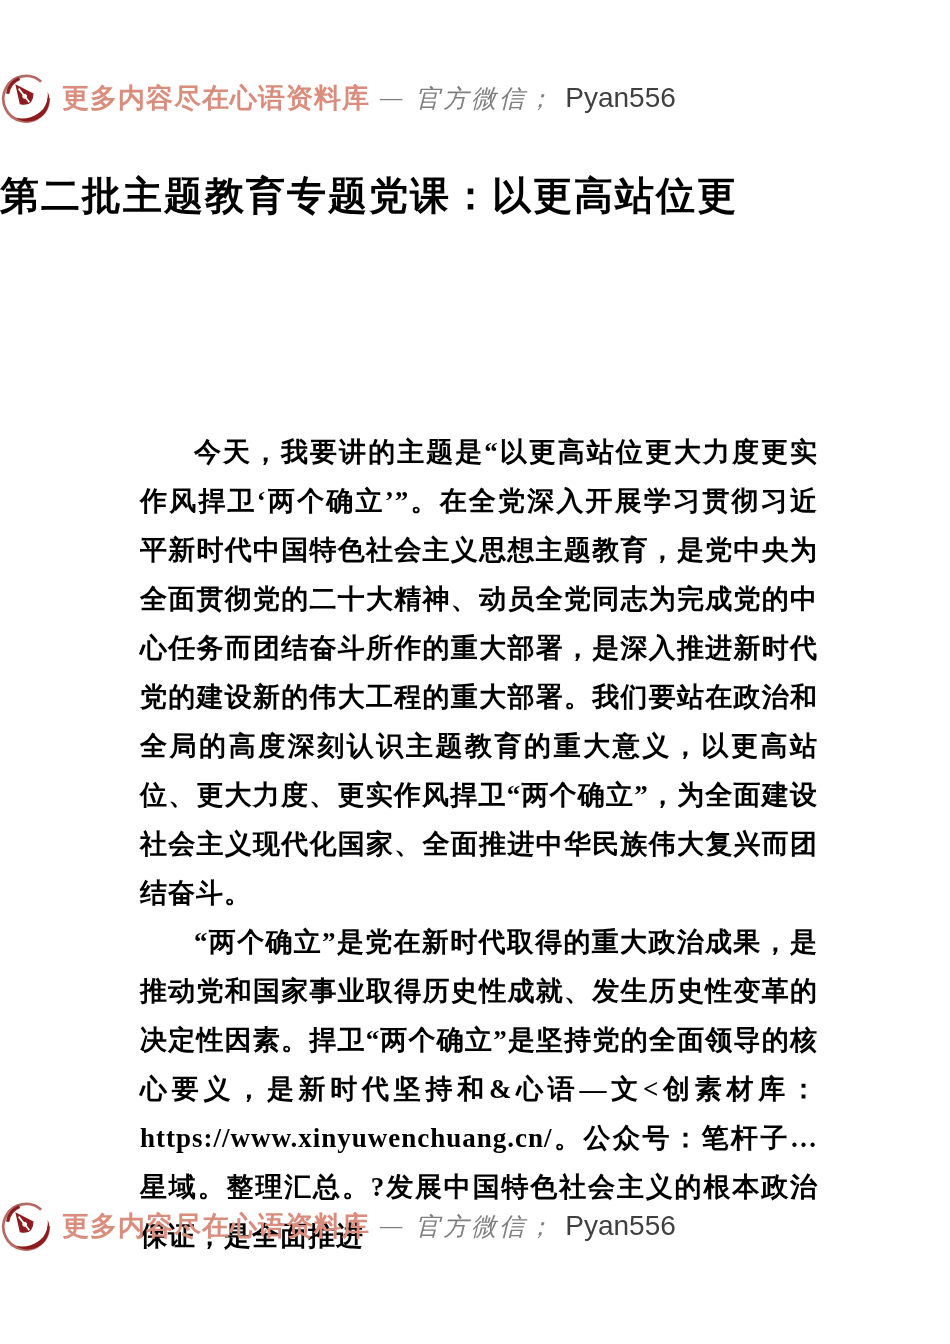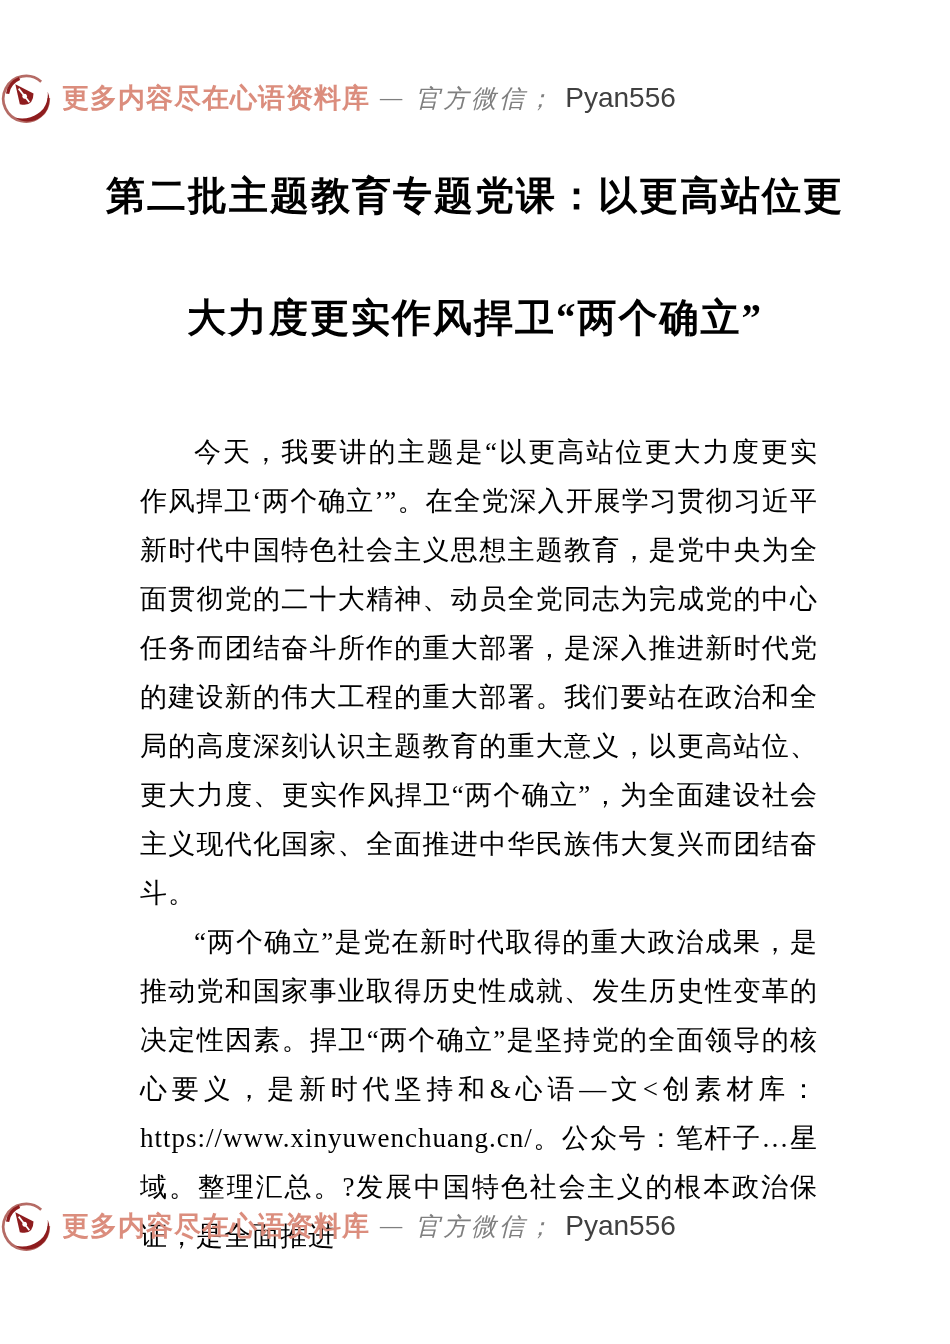--- a/index.html
+++ b/index.html
@@ -46,37 +46,38 @@
     font-size: 28px;
     color: #404040;
     font-family: "Liberation Sans", "DejaVu Sans", sans-serif;
   }
   
   .doc-title {
     position: absolute;
     top: 172px;
     left: 0;
     width: 100%;
-    text-align: center;
+    text-align: left;
     font-weight: bold;
     font-size: 39px;
     line-height: 48px;
     letter-spacing: 2px;
   }
   .doc-title .line2 { margin-top: 74px; }
   
   .doc-body {
     position: absolute;
     top: 428px;
     left: 140px;
     width: 678px;
     font-size: 27px;
     line-height: 49px;
     letter-spacing: 1px;
     text-align: justify;
+    font-weight: bold;
   }
   .doc-body p {
     text-indent: 2em;
   }
 </style>
 </head>
 <body>
 
 <div class="page">
 
@@ -94,21 +95,20 @@
       </svg>
     </span>
     <span class="tagline">更多内容尽在心语资料库</span>
       <span class="wechat-label">—</span>
       <span class="wechat-label">官方微信；</span>
       <span class="wechat-id">Pyan556</span>
   </div>
 
   <h1 class="doc-title">
     <div class="line1">第二批主题教育专题党课：以更高站位更</div>
-    <div class="line2">大力度更实作风捍卫“两个确立”</div>
   </h1>
 
   <div class="doc-body">
     <p>今天，我要讲的主题是“以更高站位更大力度更实作风捍卫‘两个确立’”。在全党深入开展学习贯彻习近平新时代中国特色社会主义思想主题教育，是党中央为全面贯彻党的二十大精神、动员全党同志为完成党的中心任务而团结奋斗所作的重大部署，是深入推进新时代党的建设新的伟大工程的重大部署。我们要站在政治和全局的高度深刻认识主题教育的重大意义，以更高站位、更大力度、更实作风捍卫“两个确立”，为全面建设社会主义现代化国家、全面推进中华民族伟大复兴而团结奋斗。</p>
     <p>“两个确立”是党在新时代取得的重大政治成果，是推动党和国家事业取得历史性成就、发生历史性变革的决定性因素。捍卫“两个确立”是坚持党的全面领导的核心要义，是新时代坚持和&amp;心语—文&lt;创素材库：https://www.xinyuwenchuang.cn/。公众号：笔杆子…星域。整理汇总。?发展中国特色社会主义的根本政治保证，是全面推进</p>
   </div>
 
   <div class="brand footer">
     <span class="logo">
       <svg viewBox="0 0 48 48" width="52" height="52" aria-hidden="true">

